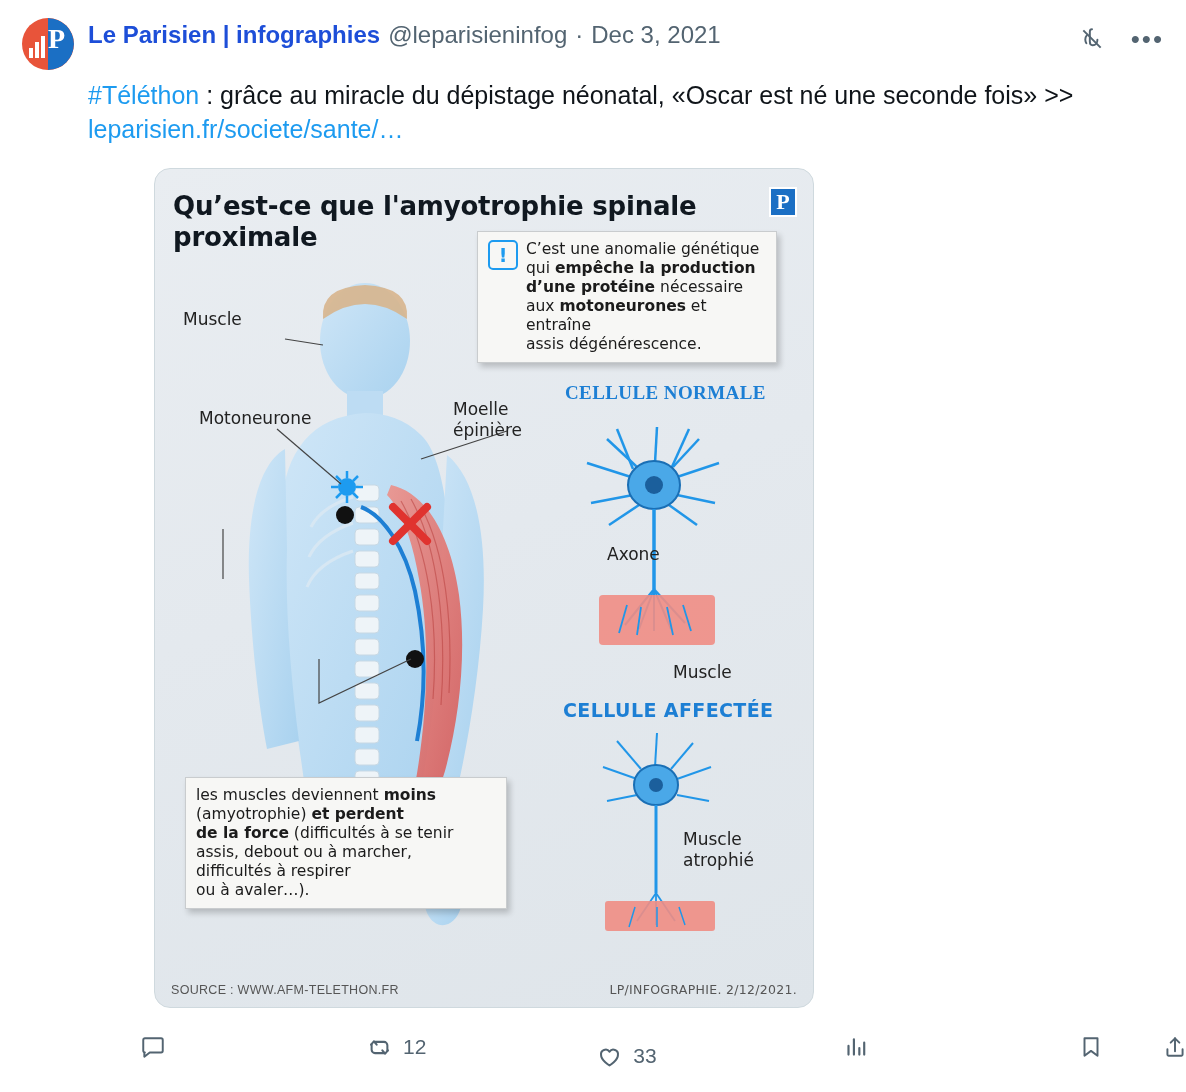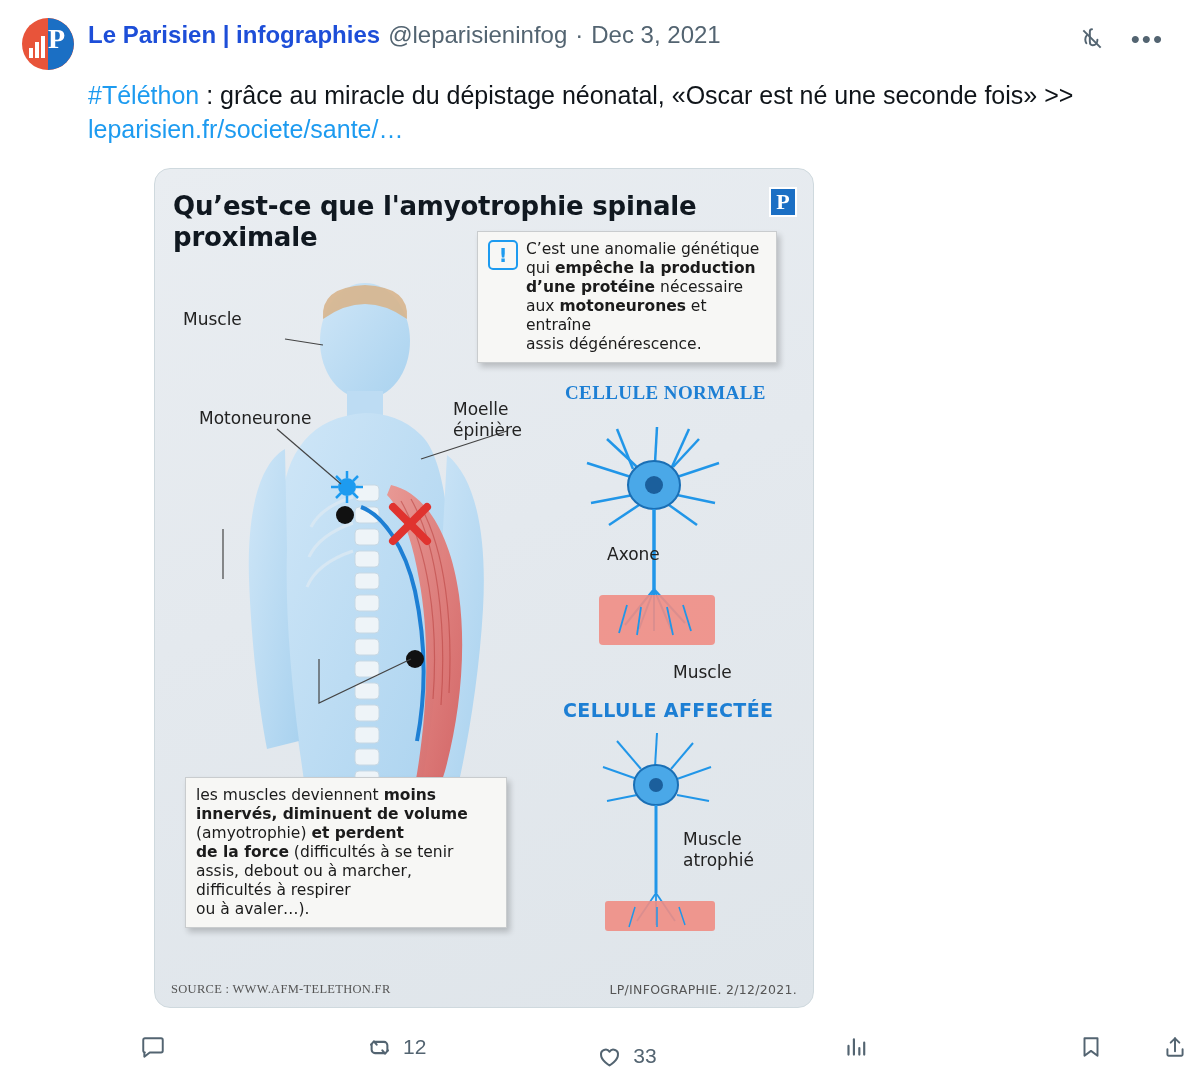--- a/index.html
+++ b/index.html
@@ -142,21 +142,21 @@
   .lbl-muscleatr { left:528px; top:660px; line-height:21px; }
   .sec-title {
     position:absolute; font-size:19px; font-weight:700; color:#1d7fd4;
     letter-spacing:.4px; font-family: "DejaVu Sans", sans-serif;
   }
   .sec-normal  { left:410px; top:213px;font-family:Liberation Serif, serif; }
   .sec-affect  { left:408px; top:530px; }
   .src {
     position:absolute; left:16px; bottom:10px;
     font-size:12.5px; color:#555; letter-spacing:.3px;
-    font-family:Liberation Serif, serif;
+    font-family:Liberation Sans, sans-serif;
   }
   .credit {
     position:absolute; right:16px; bottom:10px;
     font-size:12.5px; color:#555; letter-spacing:.3px;
     font-family:"DejaVu Sans", sans-serif;
   }
   
   .actions {
     position:absolute; left:22px; right:22px; bottom: 22px;
     height: 46px;
@@ -386,21 +386,20 @@
         <div><span>qui </span><b>empêche la production</b></div>
         <div><b>d’une protéine</b><span> nécessaire</span></div>
         <div><span>aux </span><b>motoneurones</b><span> et entraîne</span></div>
         <div>assis dégénérescence.</div>
       </div>
     </div>
 
 
     <div class="callout step-box2">
       <div><span>les muscles deviennent </span><b>moins</b></div>
-      <div><b>innervés, diminuent de volume</b></div>
       <div><span>(amyotrophie) </span><b>et perdent</b></div>
       <div><b>de la force</b><span> (difficultés à se tenir</span></div>
       <div>assis, debout ou à marcher,</div>
       <div>difficultés à respirer</div>
       <div>ou à avaler…).</div>
     </div>
 
     <div class="src">SOURCE : WWW.AFM-TELETHON.FR</div>
     <div class="credit">LP/INFOGRAPHIE. 2/12/2021.</div>
   </div>

